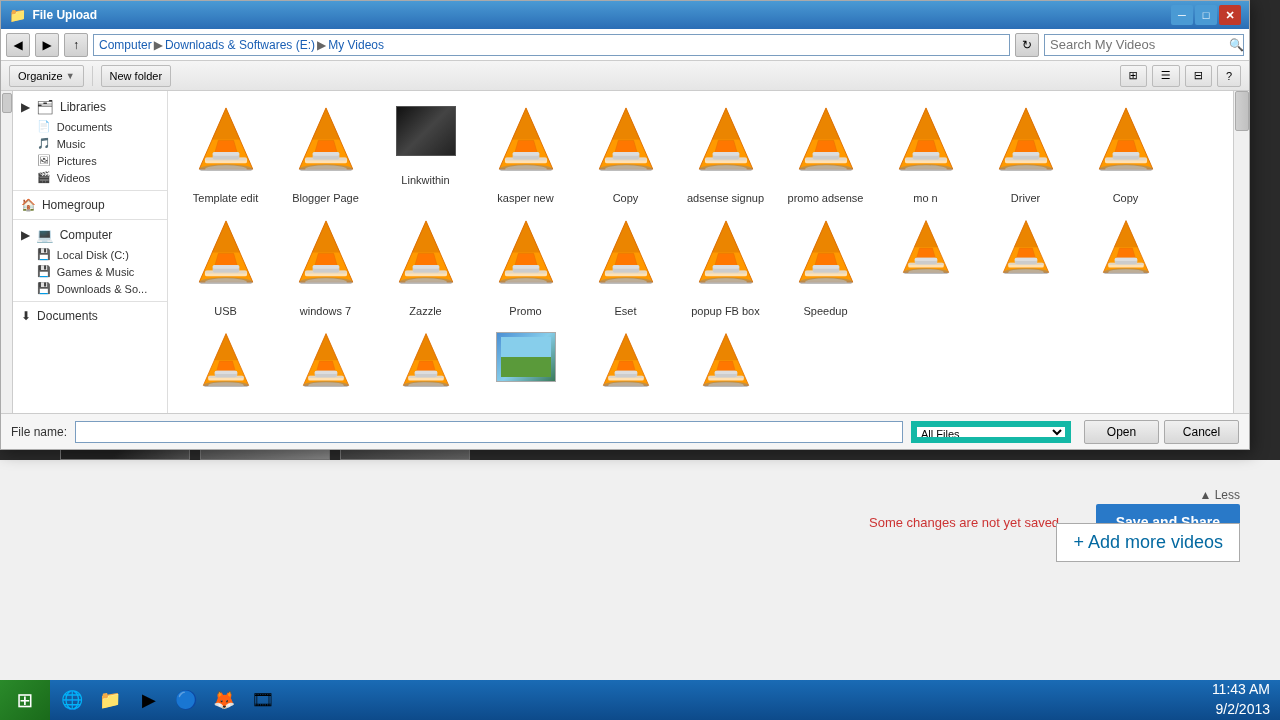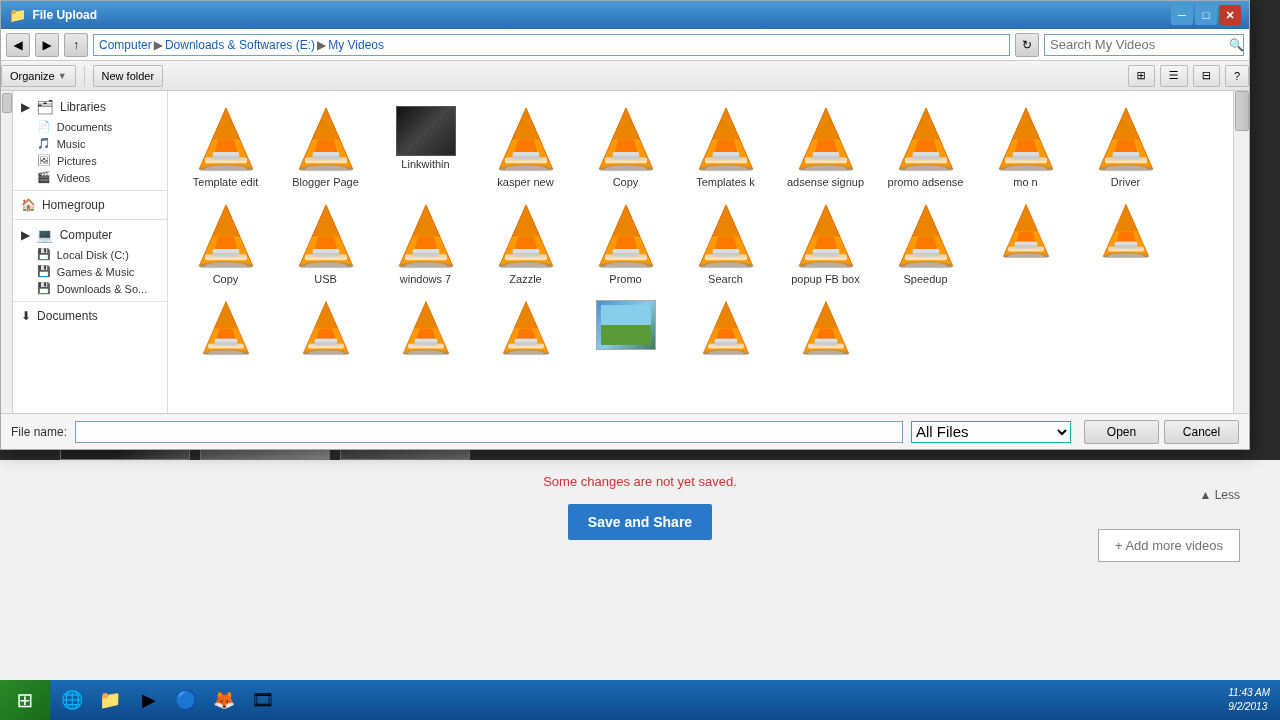--- a/index.html
+++ b/index.html
@@ -10,45 +10,44 @@
       position: absolute; top: 0; left: 0; width: 1280px; height: 720px;
       background: #f0f0f0;
     }
     .bg-top { height: 460px; background: #2a2a2a; }
     .bg-thumb { width: 130px; height: 70px; background: #555; border: 1px solid #777; }
     .bg-thumb2 { width: 130px; height: 70px; background: #666; border: 1px solid #777; }
     .save-bar {
       position: absolute; bottom: 170px; right: 40px; left: 40px;
       display: flex; justify-content: flex-end; align-items: center; gap: 15px;
       padding: 10px 0;
-      flex-direction: column;
     }
     .unsaved-text { color: #cc3333; font-size: 13px; }
     .save-share-btn {
       background: #2979c8; color: white; border: none; padding: 10px 20px;
-      font-size: 14px; font-weight: 600; cursor: pointer; border-radius: 2px;
+      font-size: 14px; font-weight: 600; cursor: pointer; border-radius: 2px; margin-left: 18px;
     }
     .less-btn {
       position: absolute; bottom: 145px; right: 40px;
       background: none; border: none; color: #555; cursor: pointer; font-size: 12px; margin-top: 6px;
     }
     .add-videos-btn {
       position: absolute; bottom: 90px; right: 40px;
       background: white; border: 1px solid #aaa; padding: 8px 16px;
       cursor: pointer; font-size: 13px; color: #333;
     }
 
     
     .taskbar {
       position: absolute; bottom: 0; left: 0; right: 0; height: 40px;
       background: linear-gradient(to bottom, #1a6bb5, #0d4a8a);
       display: flex; align-items: center;
     }
     .taskbar-start { width: 50px; height: 40px; background: linear-gradient(135deg, #2a8a2a, #1a6a1a); display: flex; align-items: center; justify-content: center; }
-    .taskbar-time { margin-left: auto; color: white; font-size: 10px; padding: 0 10px; text-align: left; line-height: 1.4; font-style: italic; }
+    .taskbar-time { margin-left: auto; color: white; font-size: 14px; padding: 0 10px; text-align: right; line-height: 1.4; }
     .taskbar-icons { display: flex; gap: 2px; padding: 0 5px; }
     .taskbar-icon { width: 36px; height: 36px; display: flex; align-items: center; justify-content: center; cursor: pointer; border-radius: 3px; }
     .file-dialog {
       position: absolute; top: 0; left: 0; width: 1250px; height: 450px;
       background: #f0f0f0; border: 1px solid #aaa;
       box-shadow: 3px 3px 15px rgba(0,0,0,0.4);
       display: flex; flex-direction: column;
     }
 
     
@@ -90,21 +89,21 @@
       width: 200px; height: 22px; border: 1px solid #7a9dc0; background: white;
       display: flex; align-items: center; padding: 0 5px; gap: 3px;
     }
     .search-input { border: none; outline: none; font-size: 13px; flex: 1; color: #888; background: transparent; }
     .search-icon { color: #666; font-size: 12px; }
 
     
     .toolbar {
       height: 30px; background: linear-gradient(to bottom, #f5f5f5, #e5e5e5);
       border-bottom: 1px solid #ccc; display: flex; align-items: center;
-      padding: 0 0; gap: 5px;
+      padding: 0 8px; gap: 5px;
     }
     .tool-btn {
       padding: 2px 8px; height: 22px; background: linear-gradient(to bottom, #f5f5f5, #e0e0e0);
       border: 1px solid #bbb; border-radius: 2px; cursor: pointer; font-size: 11px;
       display: flex; align-items: center; gap: 3px;
     }
     .tool-btn-chevron { font-size: 9px; color: #666; }
     .toolbar-sep { width: 1px; height: 20px; background: #ccc; margin: 0 3px; }
 
     
@@ -140,41 +139,41 @@
       position: absolute; top: 0; right: 0; width: 14px; height: 40px;
       background: linear-gradient(to right, #d0d0d0, #c0c0c0); border: 1px solid #aaa;
       border-radius: 2px;
     }
     .file-grid {
       display: flex; flex-wrap: wrap; padding: 10px;
       gap: 5px; padding-right: 20px;
     }
     .file-item {
       display: flex; flex-direction: column; align-items: center;
-      width: 95px; padding: 5px; cursor: pointer; border-radius: 2px;
+      width: 95px; padding: 5px; cursor: pointer; border-radius: 2px; gap: 16px;
     }
 
     .file-name {
       font-size: 11px; color: #333; text-align: center; margin-top: 2px;
       max-width: 90px; word-break: break-word;
     }
 
     
     .bottom-bar {
       height: 36px; border-top: 1px solid #ccc; background: #f5f5f5;
       display: flex; align-items: center; padding: 0 10px; gap: 8px;
     }
     .filename-label { font-size: 12px; color: #333; white-space: nowrap; }
     .filename-input {
       flex: 1; height: 22px; border: 1px solid #7a9dc0; padding: 0 5px;
       font-size: 12px; outline: none;
     }
     .filetype-select {
-      width: 160px; height: 22px; border: 1px solid #14b8a6;
-      font-size: 15px; background: white;
+      width: 160px; height: 22px; border: 6px solid #14b8a6;
+      font-size: 11px; background: white;
     }
     .action-btns { display: flex; gap: 5px; margin-left: 5px; }
     .open-btn {
       width: 75px; height: 24px; background: linear-gradient(to bottom, #f0f0f0, #d8d8d8);
       border: 1px solid #aaa; border-radius: 2px; cursor: pointer; font-size: 12px;
     }
     .cancel-btn {
       width: 75px; height: 24px; background: linear-gradient(to bottom, #f0f0f0, #d8d8d8);
       border: 1px solid #aaa; border-radius: 2px; cursor: pointer; font-size: 12px;
     }
@@ -191,21 +190,21 @@
     <div class="bg-thumb" style="background: linear-gradient(135deg, #333, #666);"></div>
   </div>
 
   <div class="save-bar">
     <span class="unsaved-text">Some changes are not yet saved.</span>
     <button class="save-share-btn">Save and Share</button>
   </div>
 
   <button class="less-btn" style="position:absolute; bottom:218px; right:40px; background:none; border:none; color:#555; cursor:pointer; font-size:12px;">▲ Less</button>
 
-  <button class="add-videos-btn" style="position:absolute; bottom:158px; right:40px; background:white; border:1px solid #aaa; padding:8px 16px; cursor:pointer; font-size:13px; color:#737373;">+ Add more videos</button>
+  <button class="add-videos-btn" style="position:absolute; bottom:158px; right:40px; background:white; border:1px solid #aaa; padding:8px 16px; cursor:pointer; font-size:18px; color:#0369a1;">+ Add more videos</button>
 </div>
 
 <div class="file-dialog">
 
   <div class="title-bar">
     <div class="title-bar-left">
       <span class="title-bar-icon">📁</span>
       <span>File Upload</span>
     </div>
     <div class="title-bar-controls">
@@ -385,34 +384,20 @@
       <polygon points="30,2 58,66 2,66" fill="#f90" stroke="#e07000" stroke-width="1"></polygon>
       <polygon points="30,2 45,35 15,35" fill="#cc6600" opacity="0.4"></polygon>
       <ellipse cx="30" cy="66" rx="28" ry="5" fill="#888" opacity="0.5"></ellipse>
       <rect x="8" y="54" width="44" height="6" rx="2" fill="white" opacity="0.7"></rect>
       <rect x="8" y="54" width="44" height="3" rx="2" fill="#ccc" opacity="0.5"></rect>
       <ellipse cx="30" cy="66" rx="22" ry="4" fill="#bbb" opacity="0.7"></ellipse>
       <polygon points="22,36 38,36 42,50 18,50" fill="#f70" stroke="#e07000" stroke-width="0.5"></polygon>
       <rect x="16" y="48" width="28" height="8" rx="3" fill="#ccc"></rect>
       <rect x="16" y="48" width="28" height="4" rx="2" fill="#ddd"></rect>
     </svg></div>
-      <span class="file-name">Templates k</span>
-    </div>
-          <div class="file-item">
-      <div><svg viewBox="0 0 60 68" width="60" height="65" xmlns="http://www.w3.org/2000/svg">
-      <polygon points="30,2 58,66 2,66" fill="#f90" stroke="#e07000" stroke-width="1"></polygon>
-      <polygon points="30,2 45,35 15,35" fill="#cc6600" opacity="0.4"></polygon>
-      <ellipse cx="30" cy="66" rx="28" ry="5" fill="#888" opacity="0.5"></ellipse>
-      <rect x="8" y="54" width="44" height="6" rx="2" fill="white" opacity="0.7"></rect>
-      <rect x="8" y="54" width="44" height="3" rx="2" fill="#ccc" opacity="0.5"></rect>
-      <ellipse cx="30" cy="66" rx="22" ry="4" fill="#bbb" opacity="0.7"></ellipse>
-      <polygon points="22,36 38,36 42,50 18,50" fill="#f70" stroke="#e07000" stroke-width="0.5"></polygon>
-      <rect x="16" y="48" width="28" height="8" rx="3" fill="#ccc"></rect>
-      <rect x="16" y="48" width="28" height="4" rx="2" fill="#ddd"></rect>
-    </svg></div>
       <span class="file-name">adsense signup</span>
     </div>
           <div class="file-item">
       <div><svg viewBox="0 0 60 68" width="60" height="65" xmlns="http://www.w3.org/2000/svg">
       <polygon points="30,2 58,66 2,66" fill="#f90" stroke="#e07000" stroke-width="1"></polygon>
       <polygon points="30,2 45,35 15,35" fill="#cc6600" opacity="0.4"></polygon>
       <ellipse cx="30" cy="66" rx="28" ry="5" fill="#888" opacity="0.5"></ellipse>
       <rect x="8" y="54" width="44" height="6" rx="2" fill="white" opacity="0.7"></rect>
       <rect x="8" y="54" width="44" height="3" rx="2" fill="#ccc" opacity="0.5"></rect>
       <ellipse cx="30" cy="66" rx="22" ry="4" fill="#bbb" opacity="0.7"></ellipse>
@@ -525,21 +510,21 @@
       <polygon points="30,2 58,66 2,66" fill="#f90" stroke="#e07000" stroke-width="1"></polygon>
       <polygon points="30,2 45,35 15,35" fill="#cc6600" opacity="0.4"></polygon>
       <ellipse cx="30" cy="66" rx="28" ry="5" fill="#888" opacity="0.5"></ellipse>
       <rect x="8" y="54" width="44" height="6" rx="2" fill="white" opacity="0.7"></rect>
       <rect x="8" y="54" width="44" height="3" rx="2" fill="#ccc" opacity="0.5"></rect>
       <ellipse cx="30" cy="66" rx="22" ry="4" fill="#bbb" opacity="0.7"></ellipse>
       <polygon points="22,36 38,36 42,50 18,50" fill="#f70" stroke="#e07000" stroke-width="0.5"></polygon>
       <rect x="16" y="48" width="28" height="8" rx="3" fill="#ccc"></rect>
       <rect x="16" y="48" width="28" height="4" rx="2" fill="#ddd"></rect>
     </svg></div>
-      <span class="file-name">Search</span>
+      <span class="file-name">Eset</span>
     </div>
           <div class="file-item">
       <div><svg viewBox="0 0 60 68" width="60" height="65" xmlns="http://www.w3.org/2000/svg">
       <polygon points="30,2 58,66 2,66" fill="#f90" stroke="#e07000" stroke-width="1"></polygon>
       <polygon points="30,2 45,35 15,35" fill="#cc6600" opacity="0.4"></polygon>
       <ellipse cx="30" cy="66" rx="28" ry="5" fill="#888" opacity="0.5"></ellipse>
       <rect x="8" y="54" width="44" height="6" rx="2" fill="white" opacity="0.7"></rect>
       <rect x="8" y="54" width="44" height="3" rx="2" fill="#ccc" opacity="0.5"></rect>
       <ellipse cx="30" cy="66" rx="22" ry="4" fill="#bbb" opacity="0.7"></ellipse>
       <polygon points="22,36 38,36 42,50 18,50" fill="#f70" stroke="#e07000" stroke-width="0.5"></polygon>

